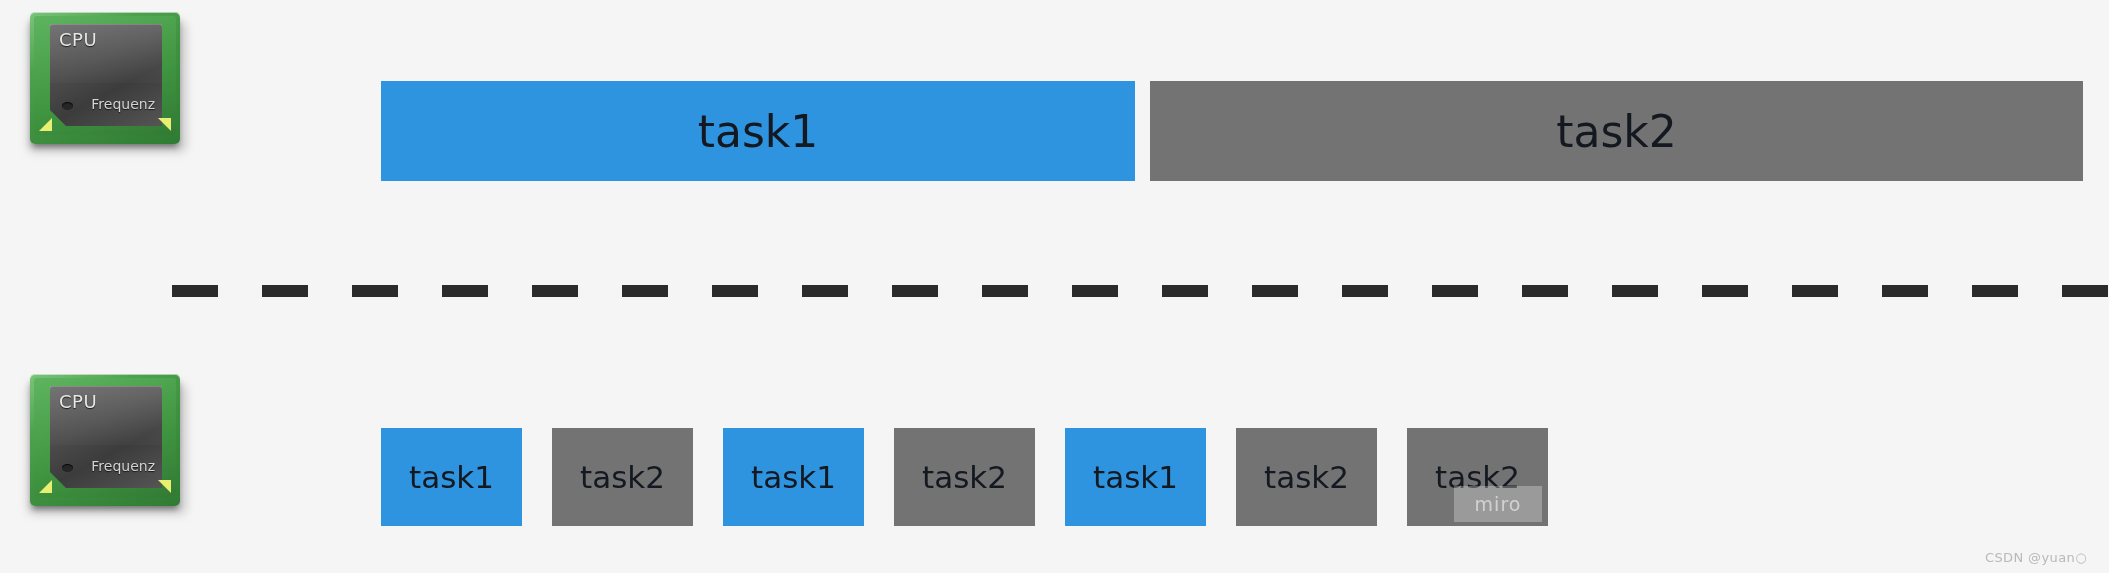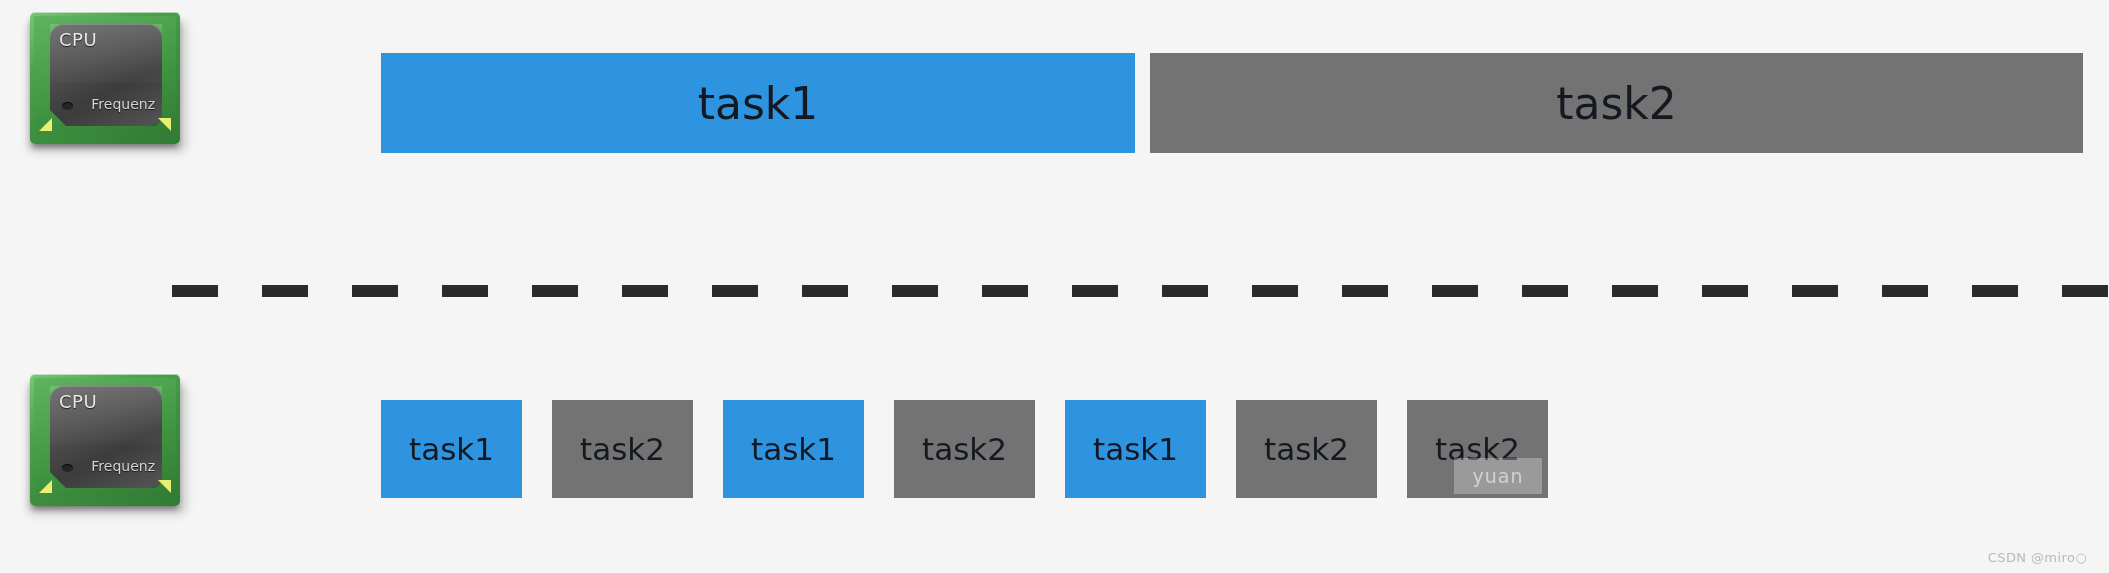--- a/index.html
+++ b/index.html
@@ -56,21 +56,21 @@
     border-radius: 3px;
     background: linear-gradient(160deg, #5fb45f 0%, #3f9440 60%, #337a35 100%);
   }
   .cpu-die {
     position: absolute;
     left: 20px;
     top: 12px;
     width: 112px;
     height: 102px;
     background: linear-gradient(152deg, #5a5a5a 0%, #4b4b4b 38%, #3c3c3c 62%, #555555 100%);
-    border-radius: 14px;
+    border-radius: 3px;
     box-shadow: inset 0 1px 0 rgba(255,255,255,0.18),
                 0 1px 2px rgba(0,0,0,0.5);
     clip-path: polygon(0 0, 100% 0, 100% 100%, 16px 100%, 0 calc(100% - 16px));
   }
   .cpu-die-gloss {
     position: absolute;
     left: 0; top: 0;
     width: 100%; height: 58%;
     background: linear-gradient(180deg, rgba(255,255,255,0.16), rgba(255,255,255,0.02));
     pointer-events: none;
@@ -122,20 +122,21 @@
 
   
   .bar {
     position: absolute;
     display: flex;
     align-items: center;
     justify-content: center;
     color: #141821;
     font-family: "DejaVu Sans", sans-serif;
     white-space: nowrap;
+    margin-top: 28px;
   }
   .bar.blue  { background: #2e94e0; }
   .bar.orange{ background: #737373; }
 
   .row-top .bar { height: 100px; font-size: 44px; }
   .row-bottom .bar { height: 98px; font-size: 31px; }
 
   
   .divider {
     position: absolute;
@@ -262,19 +263,19 @@
         <span>task2</span>
       </div>
       <div class="bar blue" style="left: 1065px; top: 400px; width: 141px; height: 98px;">
         <span>task1</span>
       </div>
       <div class="bar orange" style="left: 1236px; top: 400px; width: 141px; height: 98px;">
         <span>task2</span>
       </div>
       <div class="bar orange" style="left: 1407px; top: 400px; width: 141px; height: 98px;">
         <span>task2</span>
-        <div class="wm-miro">yuan</div>
-      </div>
-    </div>
-
-  <div class="wm-csdn">CSDN @miro○</div>
+        <div class="wm-miro">miro</div>
+      </div>
+    </div>
+
+  <div class="wm-csdn">CSDN @yuan○</div>
 
 </div>
 
 </body></html>

